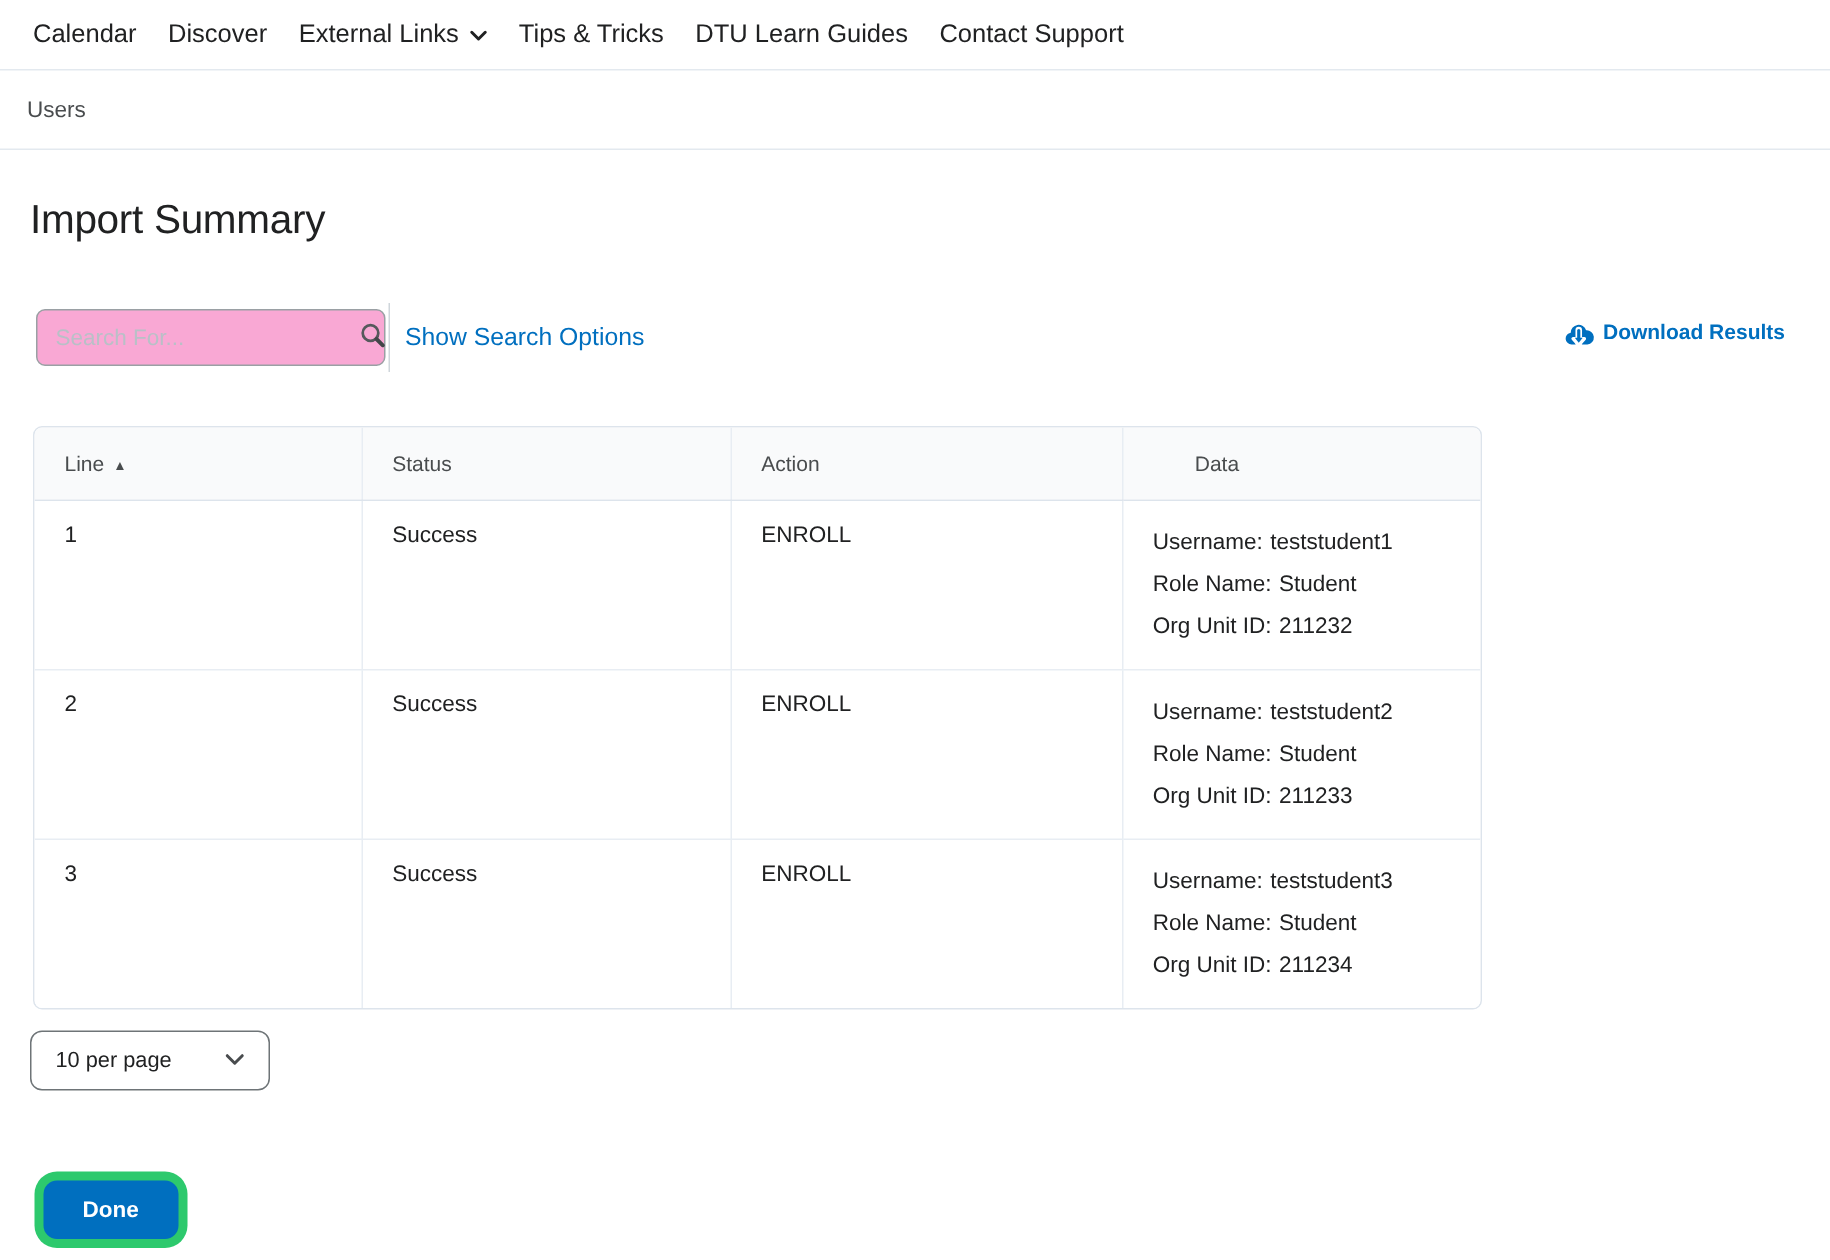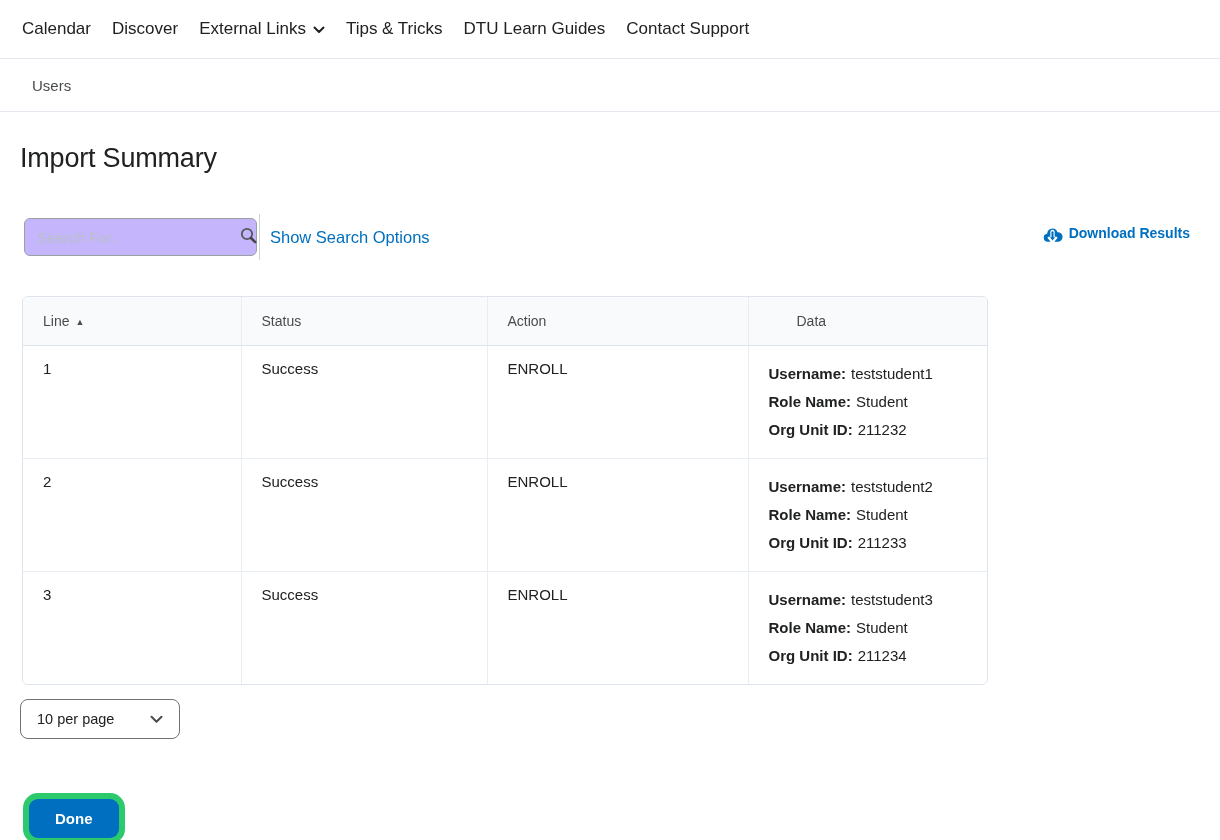--- a/index.html
+++ b/index.html
@@ -6,53 +6,53 @@
   html,body { background:#ffffff; }
   body {
     width:1220px; height:840px; overflow:hidden;
     font-family:"Liberation Sans", sans-serif;
     color:#202122;
   }
   a { text-decoration:none; cursor:pointer; }
 
   
   .top-nav {
-    height:59px; display:flex; align-items:center;
+    height:47px; display:flex; align-items:center;
     padding-left:22px; gap:21px;
     border-bottom:1px solid #e3e9ef;
   }
   .top-nav a {
     color:#202122; font-size:17px; display:flex; align-items:center; gap:7px;
     white-space:nowrap;
   }
   .chev { display:inline-block; }
 
   
   .tab-bar {
     height:53px; display:flex; align-items:center; gap:36px;
-    padding-left:32px; border-bottom:1px solid #e3e9ef;
+    padding-left:18px; border-bottom:1px solid #e3e9ef;
   }
   .tab { position:relative; height:100%; display:flex; align-items:center; font-size:15px; }
   .tab.inactive { color:#494c4e; }
   .tab.active { color:#006fbf; font-weight:700; }
   .tab.active::after {
     content:""; position:absolute; left:0; right:0; bottom:-1px;
     height:4px; background:#006fbf; border-radius:3px;
   }
 
   
   .main { padding:0 30px 0 20px; }
   h1 { font-size:27px; font-weight:500; margin-top:31px; color:#202122; letter-spacing:-0.2px; }
   .desc { font-size:17px; margin-top:16px; color:#202122; }
 
   
   .toolbar { margin-top:40px; display:flex; align-items:center; }
   .search-box {
     width:233px; height:38px; border:1px solid #9aa0a4; border-radius:6px;
-    display:flex; align-items:flex-end; background:#c4b5fd; margin-left:4px;
+    display:flex; align-items:flex-end; background:#f9a8d4; margin-left:4px;
   }
   .search-box input {
     border:none; outline:none; flex:1; height:100%; padding:0 4px 0 12px;
     font-size:15px; font-family:inherit; color:#202122; background:transparent; border-radius:6px;
   }
   .search-box input::placeholder { color:#b9c0c7; }
   .search-btn {
     width:38px; height:100%; border:none; background:transparent; cursor:pointer;
     display:flex; align-items:center; justify-content:center;
   }
@@ -73,21 +73,21 @@
   }
   thead th:last-child { border-right:none;padding-left:48px; }
   tbody td {
     height:96px; vertical-align:top; padding:14px 20px; font-size:15px; color:#202122;
     border-bottom:1px solid #e8edf3; border-right:1px solid #e8edf3; background:#fff;
   }
   tbody td:last-child { border-right:none; }
   tbody tr:last-child td { border-bottom:none; }
   .sort-arrow { font-size:9px; color:#494c4e; margin-left:6px; position:relative; top:-1px; }
   .data-line { line-height:28px; white-space:nowrap; }
-  .data-line b { font-weight:700; margin-right:5px;margin-top:26px; }
+  .data-line b { font-weight:400; margin-right:5px;margin-top:26px; }
 
   
   .pager-row { display:flex; margin-top:14px; padding-right:37px; }
   .per-page {
     height:40px; min-width:160px; border:1px solid #6e7477; border-radius:8px; background:#fff;
     display:flex; align-items:center; padding:0 16px; gap:28px; cursor:pointer;
     font-size:14.5px; color:#202122; font-family:inherit;
   }
   .per-page .chev { margin-left:auto; }
 

